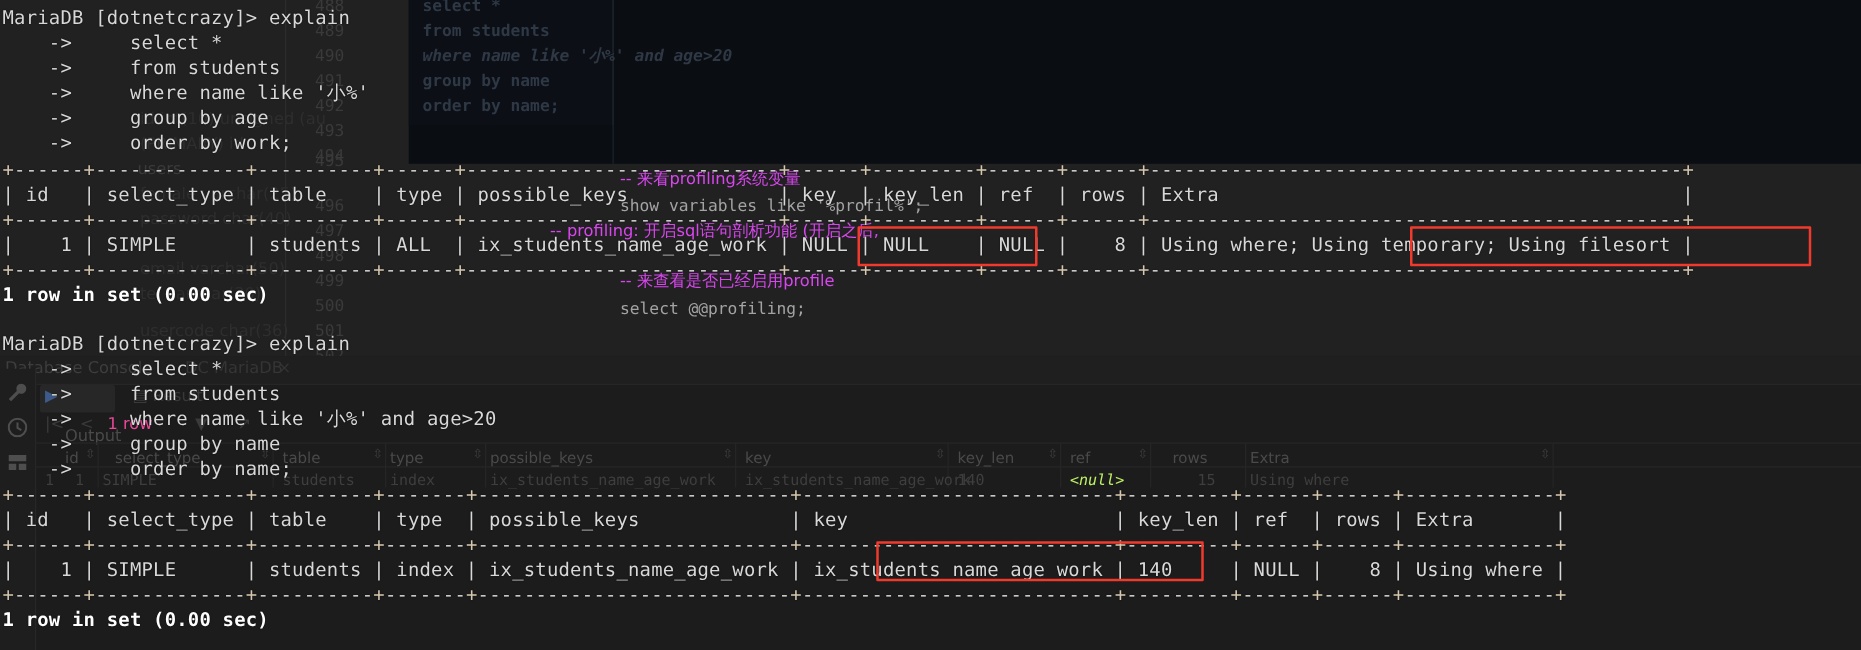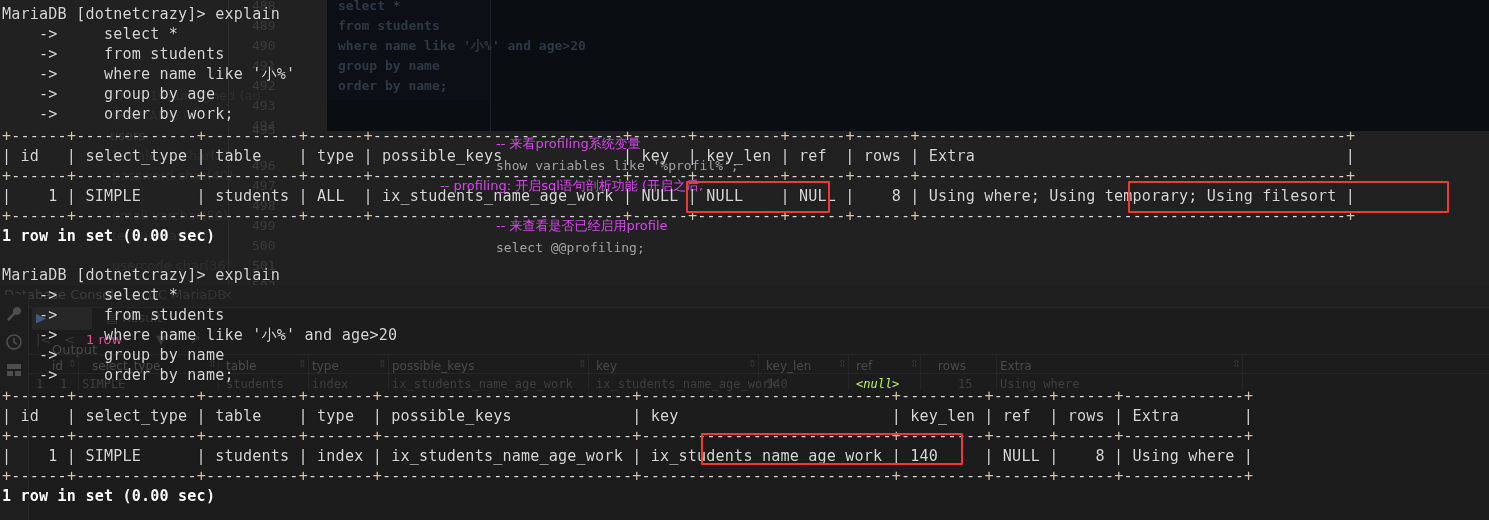--- a/index.html
+++ b/index.html
@@ -181,21 +181,21 @@
   <div class="ghost-text cn" style="left:440px; top:176px;">-- profiling: 开启sql语句剖析功能 (开启之后,</div>
   <div class="ghost-text cn" style="left:496px; top:216px;">-- 来查看是否已经启用profile</div>
   <div class="ghost-text sqlkw" style="left:496px; top:238px;">select @@profiling;</div>
   <div class="ghost-text dim" style="left:496px; top:104px;">-- ---------------------------------</div>
 
   <div class="ghost-dark-panel"></div>
   <div class="ghost-dark-panel-2"></div>
   <div class="ghost-vline" style="left:490px;"></div>
   <div class="ghost-text kw" style="left:338px; top:-4px;">select *</div>
   <div class="ghost-text kw" style="left:338px; top:16px;">from students</div>
-  <div class="ghost-text kw" style="left:338px; top:36px;">where name like '小%' and age&gt;20</div>
+  <div class="ghost-text kw" style="left:338px; top:36px;font-style:italic;">where name like '小%' and age&gt;20</div>
   <div class="ghost-text kw" style="left:338px; top:56px;">group by name</div>
   <div class="ghost-text kw" style="left:338px; top:76px;">order by name;</div>
 
   <div class="ghost-text tree" style="left:110px; top:126px;">users</div>
   <div class="ghost-text treedim" style="left:112px; top:86px;">id int(10) unsigned (au</div>
   <div class="ghost-text treedim" style="left:112px; top:146px;">female varchar(25)</div>
   <div class="ghost-text treedim" style="left:112px; top:166px;">password char(40)</div>
   <div class="ghost-text treedim" style="left:112px; top:206px;">email varchar(50)</div>
   <div class="ghost-text treedim" style="left:112px; top:226px;">tel varchar(20)</div>
   <div class="ghost-text treedim" style="left:112px; top:256px;">usercode char(36)</div>

